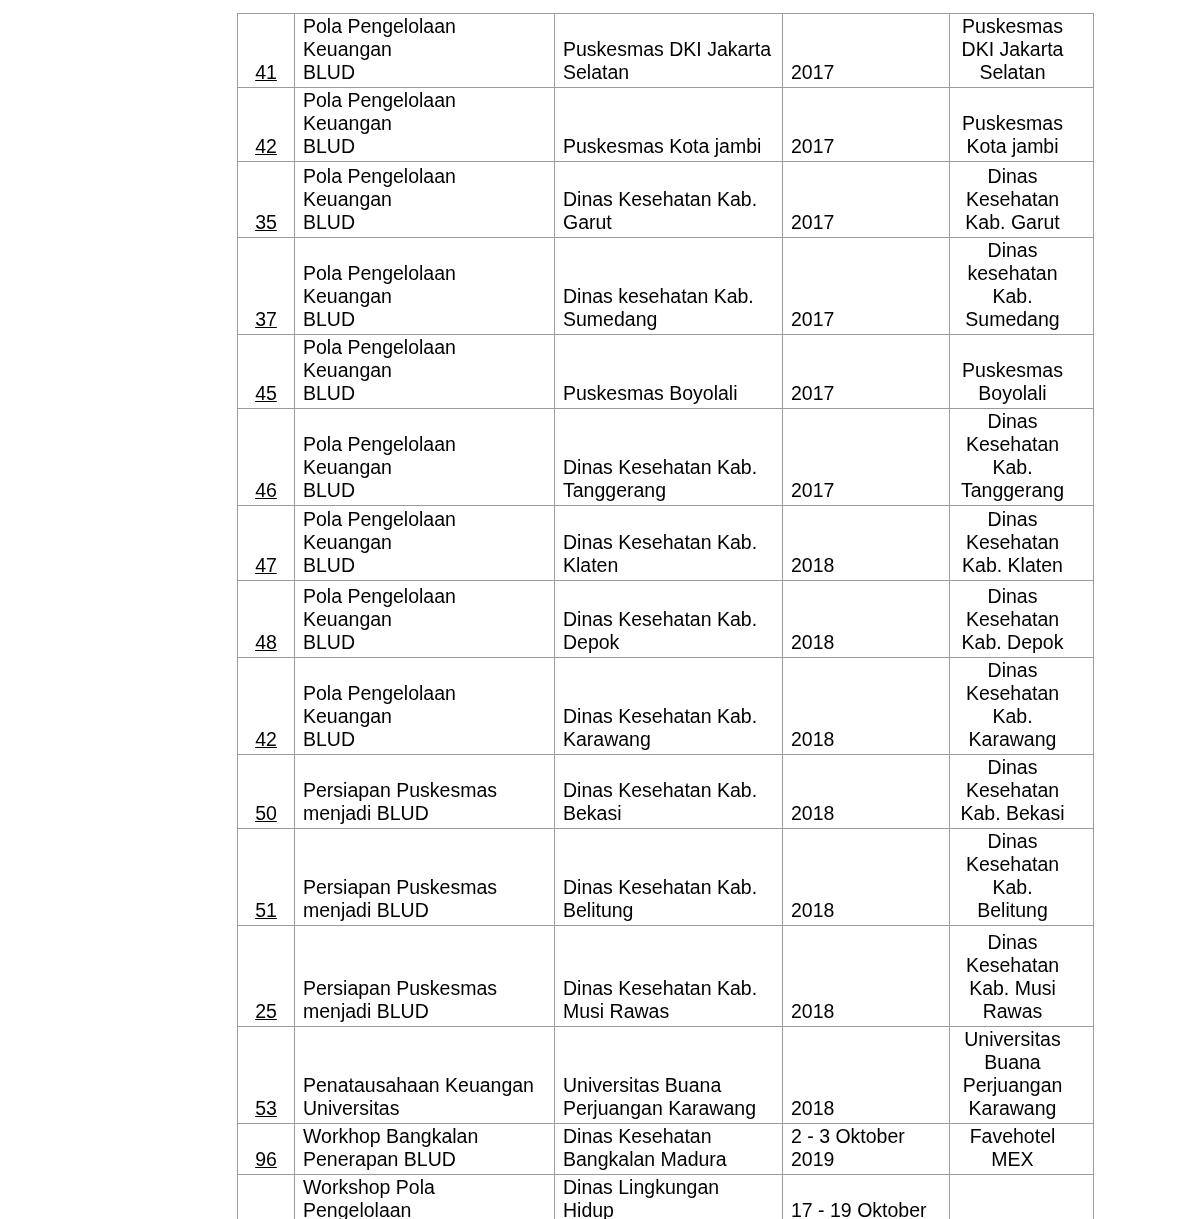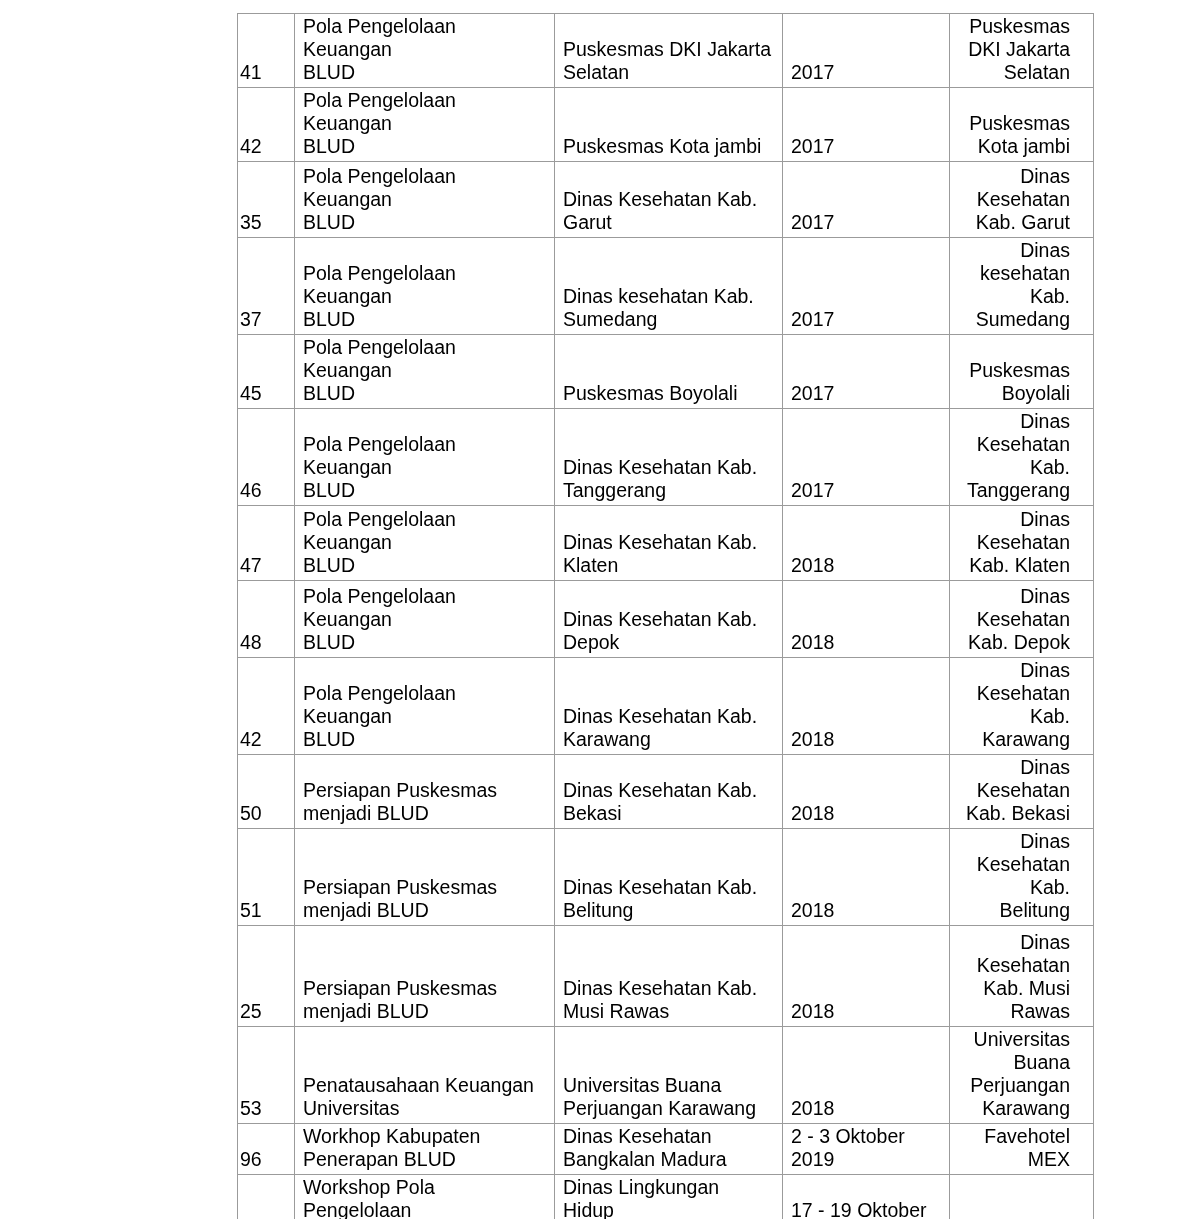--- a/index.html
+++ b/index.html
@@ -14,22 +14,22 @@
   }
   .doc-table td {
     border: 1px solid #9b9b9b;
     vertical-align: bottom;
     font-size: 19.5px;
     line-height: 23px;
     padding: 1px 8px 3px 8px;
     white-space: pre-line;
     box-sizing: border-box;
   }
-  .doc-table td.c-no  { padding-left: 2px; padding-right: 2px; }
-  .doc-table td.c-loc { text-align: right; padding-left: 5px; padding-right: 23px; }
+  .doc-table td.c-no  { text-align: center; padding-left: 2px; padding-right: 2px; text-decoration: underline; }
+  .doc-table td.c-loc { text-align: center; padding-left: 5px; padding-right: 23px; }
   a.loc-link { color: #0000ee; text-decoration: underline; cursor: pointer; }
 
   
   .doc-table tr:nth-child(1)  { height: 74px; }
   .doc-table tr:nth-child(2)  { height: 48px; }
   .doc-table tr:nth-child(3)  { height: 76px; }
   .doc-table tr:nth-child(4)  { height: 76px; }
   .doc-table tr:nth-child(5)  { height: 52px; }
   .doc-table tr:nth-child(6)  { height: 95px; }
   .doc-table tr:nth-child(7)  { height: 75px; }
@@ -193,21 +193,21 @@
       <td class="c-org">Universitas Buana
 Perjuangan Karawang</td>
       <td class="c-date">2018</td>
       <td class="c-loc">Universitas
 Buana
 Perjuangan
 Karawang</td>
     </tr>
     <tr>
       <td class="c-no">96</td>
-      <td class="c-act">Workhop Kabupaten
+      <td class="c-act">Workhop Bangkalan
 Penerapan BLUD</td>
       <td class="c-org">Dinas Kesehatan
 Bangkalan Madura</td>
       <td class="c-date">2 - 3 Oktober
 2019</td>
       <td class="c-loc">Favehotel MEX</td>
     </tr>
     <tr>
       <td class="c-no">55</td>
       <td class="c-act">Workshop Pola Pengelolaan

